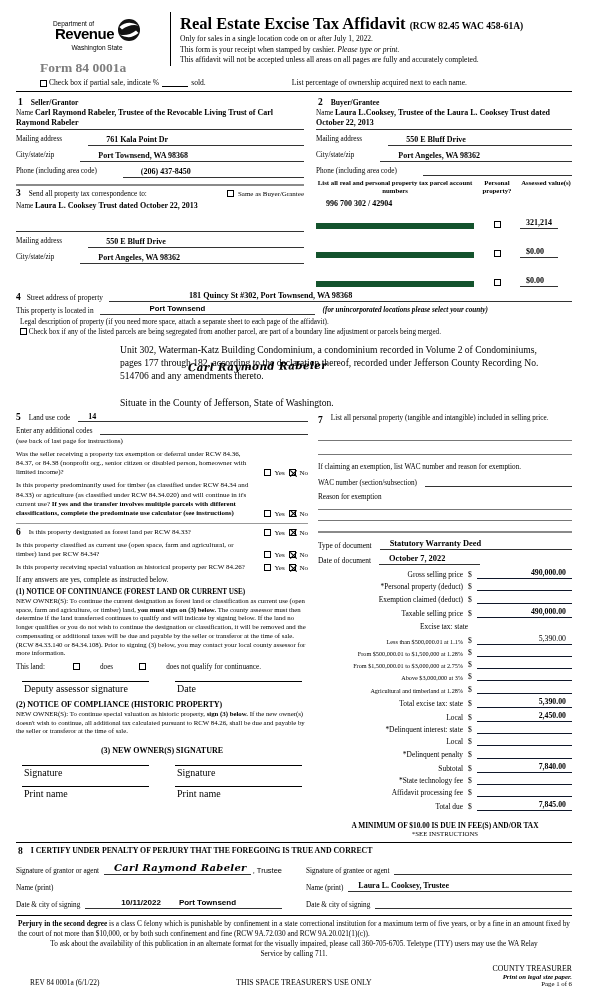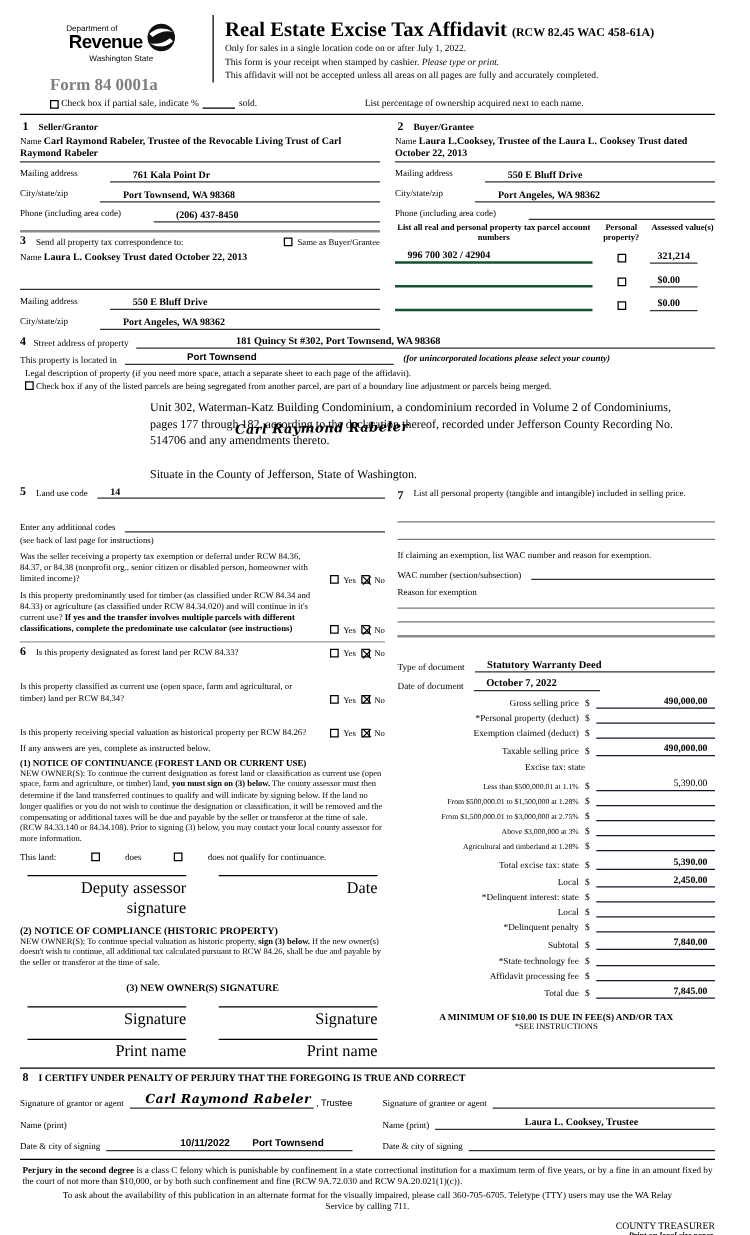--- a/index.html
+++ b/index.html
@@ -37,66 +37,66 @@
   .namefield { border-bottom:1px solid #333; font-size:7.2px; line-height:1.25; padding-bottom:1px; min-height:19px; }
   .namefield .v { font-size:8px; font-weight:bold; }
   .frow { display:flex; align-items:flex-start; margin-top:5px;gap:21px; }
   .frow .lbl { font-size:7.2px; white-space:nowrap; padding-right:5px; flex:0 0 auto; }
   .frow .fill { flex:1; border-bottom:1px solid #333; font-size:8px; font-weight:bold; padding:0 0 1px 18px; min-height:10px; }
   .frow .fill.empty { min-height:9px; }
   
   .ptab { margin-top:3px; }
   .phead { display:grid; grid-template-columns: 158px 46px 1fr; font-size:6.8px; font-weight:bold; text-align:center; line-height:1.2; }
   .prow { display:grid; grid-template-columns: 158px 46px 1fr; align-items:flex-end; margin-top:4px; }
-  .prow .pn { border-bottom:2px solid #14532d; font-weight:bold; font-size:8px; padding:0 0 1px 10px; min-height:10px; }
+  .prow .pn { border-bottom:6px solid #14532d; font-weight:bold; font-size:8px; padding:0 0 15px 10px; min-height:10px; }
   .prow .pc { text-align:center; }
   .prow .pv { border-bottom:1px solid #333; font-weight:bold; font-size:8px; padding:0 0 1px 6px; min-height:10px; margin-right:14px; }
   
   .s4row { display:flex; align-items:flex-end; margin-top:2px; }
   .s4row .lbl { font-size:7.4px; padding-right:6px; white-space:nowrap; }
   .s4row .fill { flex:1; border-bottom:1px solid #333; font-weight:bold; font-size:8.2px; padding:0 0 1px 8px; font-family:"Liberation Serif", serif; }
   .s4note { font-size:7.2px; font-weight:bold; font-style:italic; padding:0 0 1px 8px; flex:1.1; border-bottom:none; }
   .finept { font-size:7.2px; margin:2.5px 0 0 4px; }
   .legal { position:relative; font-size:9.6px; line-height:1.35; margin:8px 0 0 104px; width:440px; }
   .script { font-family:"DejaVu Serif", serif; font-style:italic; font-weight:bold; letter-spacing:0.3px; }
   .legal .overlay { position:absolute; left:68px; top:15px; font-size:10.5px; white-space:nowrap; transform:rotate(-1deg); }
   .situate { font-size:9.6px; margin:14px 0 0 104px; }
   
   .main { display:grid; grid-template-columns: 292px 1fr; column-gap:10px; margin-top:4px; }
-  .q { display:flex; align-items:flex-end; margin-top:18px; }
+  .q { display:flex; align-items:flex-end; margin-top:4px; }
   .q .qt { flex:1; font-size:7px; line-height:1.3; padding-right:6px; }
   .yn { white-space:nowrap; font-size:7px; flex:0 0 auto; padding-left:2px; }
   .yn .cb { margin:0 2px 0 4px; }
   .noticeT { font-size:7.2px; font-weight:bold; margin-top:4px; }
   .noticeP { font-size:6.8px; line-height:1.28; margin-top:1px; text-align:left; }
   .landrow { display:flex; align-items:center; gap:20px; font-size:7.2px; margin-top:5px; }
   .sig2 { display:grid; grid-template-columns:1fr 1fr; column-gap:26px; margin:10px 6px 0 6px; }
   .sigcell .ln { border-top:1px solid #000; }
-  .sigcell .sl { font-size:13px; padding:1px 0 0 2px;text-align:right; }
+  .sigcell .sl { font-size:10px; padding:1px 0 0 2px; }
   .ownsig { text-align:center; font-size:8px; font-weight:bold; margin-top:10px; }
   
   .s7intro { display:flex; gap:8px; font-size:7.2px; line-height:1.35; margin-top:2px; }
   .blankln { border-bottom:1.6px solid #777; margin-top:13px; }
   .wacrow { display:flex; align-items:flex-end; margin-top:7px; font-size:7.2px; }
   .wacrow .fill { flex:1; border-bottom:1px solid #333; margin-left:8px; min-height:9px; }
-  .taxhead { display:flex; align-items:flex-end; margin-top:17px; }
+  .taxhead { display:flex; align-items:flex-end; margin-top:6px; }
   .taxhead .lbl { font-size:7.4px; padding-right:8px; white-space:nowrap; }
   .taxhead .fill { flex:1; border-bottom:1px solid #333; font-weight:bold; font-size:8.4px; padding:0 0 1px 10px; min-height:10px; }
   .taxrow { display:flex; align-items:flex-end; margin-top:3.2px; }
   .taxrow .tl { width:150px; text-align:right; font-size:7.4px; padding-right:5px; flex:0 0 auto; white-space:nowrap; }
   .taxrow.rate .tl { font-size:6.2px; }
   .taxrow .ds { width:9px; font-size:7.6px; flex:0 0 auto; }
   .taxrow .tv { flex:1; border-bottom:1px solid #0f172a; text-align:right; font-size:7.8px; padding:0 6px 1px 0; min-height:9px; }
   .taxrow .tv.b { font-weight:bold; }
   .exhead { font-size:7.4px; width:150px; text-align:right; margin-top:4px; }
   .minnote { text-align:center; font-weight:bold; font-size:7.4px; margin-top:10px; }
   .seeinst { text-align:center; font-size:6.8px; }
   
   .cert { display:flex; gap:8px; font-size:7.8px; font-weight:bold; margin:3px 0 0 2px; }
-  .s8grid { display:grid; grid-template-columns:1fr 1fr; column-gap:24px;text-align:center; }
+  .s8grid { display:grid; grid-template-columns:1fr 1fr; column-gap:24px; }
   .s8row { display:flex; align-items:flex-end; margin-top:6px; }
   .s8row .lbl { font-size:7.2px; white-space:nowrap; padding-right:5px; }
   .s8row .fill { flex:1; border-bottom:1px solid #333; min-height:10px; padding:0 0 1px 10px; }
   .s8row .sigtext { font-size:10px; }
   .s8row .suffix { font-family:"Liberation Sans", sans-serif; font-size:7.5px; padding-left:2px; }
   .typed { font-family:"Liberation Sans", sans-serif; font-weight:bold; font-size:8px; }
   .typed + .typed { margin-left:18px; }
   .pv8 { font-weight:bold; font-size:8px; }
   
   .perjury { font-size:7.3px; line-height:1.3; text-align:justify; margin-top:3px; padding:0 2px; }

